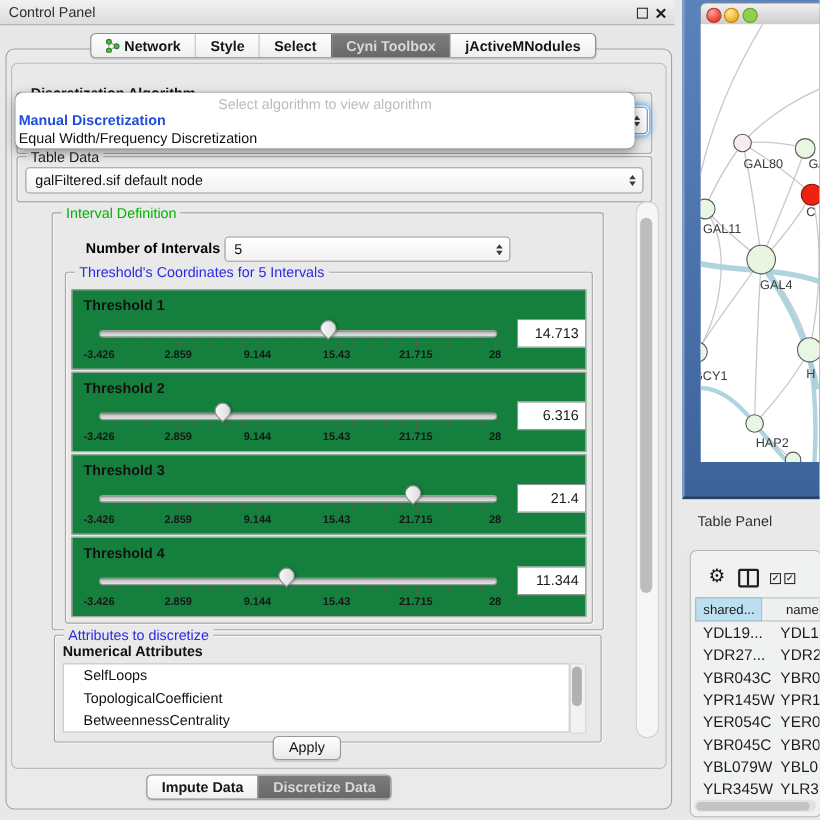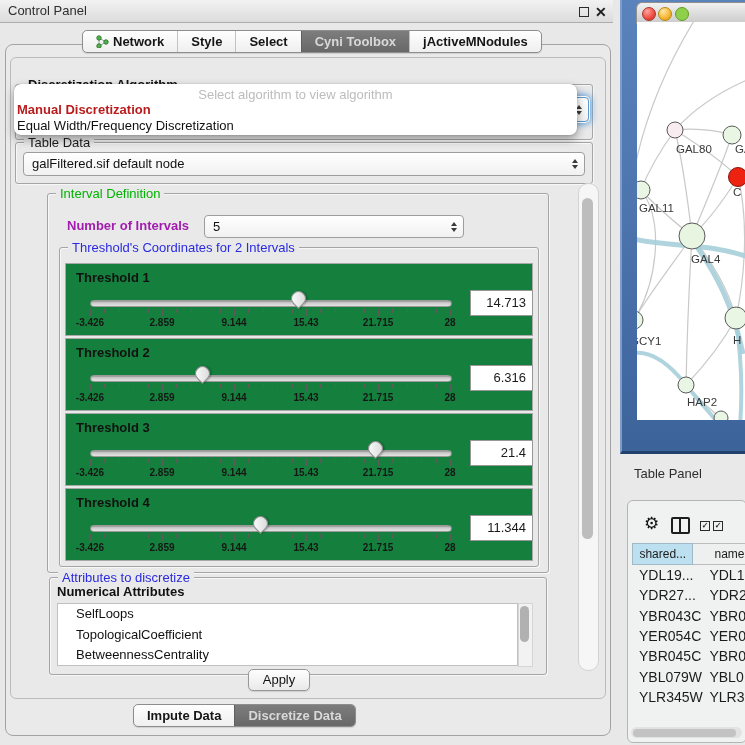--- a/index.html
+++ b/index.html
@@ -55,21 +55,21 @@
   .attr-list{position:absolute;left:56px;top:602px;width:459px;height:61px;background:#fff;border:1px solid #c0c0c0;overflow:hidden;}
   .attr-item{padding-left:18px;font-size:13px;line-height:20.5px;color:#111;white-space:nowrap;}
   .mini-scroll{position:absolute;left:517px;top:602px;width:13px;height:62px;background:#f2f2f2;border:1px solid #d5d5d5;}
   .mini-thumb{position:absolute;left:1px;top:2px;width:9px;height:36px;border-radius:5px;background:#b1b1b1;}
   .main-scroll{position:absolute;left:577px;top:182px;width:19px;height:488px;background:#f6f6f6;border:1px solid #d2d2d2;border-radius:10px;}
   .main-thumb{position:absolute;left:3px;top:14px;width:11px;height:341px;border-radius:6px;background:#bdbdbd;}
   .apply-btn{position:absolute;left:247px;top:668px;width:60px;height:20px;border:1px solid #989898;border-radius:5px;background:linear-gradient(#fefefe,#e9e9e9);font-size:13px;text-align:center;line-height:20px;color:#111;box-shadow:0 1px 1px rgba(0,0,0,.12);}
   
   .popup{position:absolute;left:14px;top:84px;width:563px;height:51px;background:#fff;border-radius:7px;box-shadow:0 4px 10px rgba(0,0,0,.38),0 0 1px rgba(0,0,0,.35);z-index:30;}
   .popup .ph{position:absolute;left:0;top:3px;width:100%;text-align:center;color:#bcbcbc;font-size:13px;}
-  .popup .opt1{position:absolute;left:3px;top:18px;font-size:13px;font-weight:bold;color:#b91c1c;}
+  .popup .opt1{position:absolute;left:3px;top:18px;font-size:13px;font-weight:bold;color:#1d4ed8;}
   .popup .opt2{position:absolute;left:3px;top:34px;font-size:13px;color:#111;}
   
   .blue-frame{left:620px;top:0;width:125px;height:451px;background:linear-gradient(#5a83bd,#3d639b);border-left:2px solid #7e9cc9;border-bottom:3px solid #22406c;}
   .mac-titlebar{left:636px;top:2px;width:109px;height:20px;background:linear-gradient(#f1f1f1,#cbcbcb);border:1px solid #8f8f8f;border-right:none;border-top-left-radius:6px;}
   .light{position:absolute;top:4px;width:12px;height:12px;border-radius:50%;}
   .light.red{left:5px;background:radial-gradient(circle at 35% 28%,#ffa49c,#ee4b40 60%,#c03529);border:1px solid #a93228;}
   .light.yellow{left:21px;background:radial-gradient(circle at 35% 28%,#ffe6a6,#f5b52f 60%,#cf8f15);border:1px solid #b8860e;}
   .light.green{left:38px;background:radial-gradient(circle at 35% 28%,#d8f2b0,#8ed04a 60%,#67a32b;);border:1px solid #649c27;background-color:#8ed04a;}
   .net-canvas{left:637px;top:22px;width:108px;height:398px;background:#fff;}
   svg text{font-family:"Liberation Sans",sans-serif;font-size:11.5px;fill:#3a3a3a;}
@@ -123,30 +123,30 @@
     <span class="ctext">galFiltered.sif default node</span>
     <span class="stepper">
         <i class="up"></i>
         <i class="dn"></i>
       </span>
   </div>
 
   <div class="group" style="left:36px;top:135px;width:500px;height:378px;">
     <span class="gtitle green">Interval Definition</span>
   </div>
-  <span class="abs" style="left:56px;top:160px;font-size:13px;font-weight:bold;color:#a21caf;">Number of Intervals</span>
+  <span class="abs" style="left:67px;top:160px;font-size:13px;font-weight:bold;color:#000000;">Number of Intervals</span>
   <div class="combo" style="left:193px;top:157px;width:258px;height:21px;line-height:21px;">
     <span class="ctext">5</span>
     <span class="stepper">
         <i class="up"></i>
         <i class="dn"></i>
       </span>
   </div>
   <div class="group" style="left:48px;top:189px;width:478px;height:318px;">
-    <span class="gtitle blue">Threshold's Coordinates for 2 Intervals</span>
+    <span class="gtitle blue">Threshold's Coordinates for 5 Intervals</span>
   </div>
   <div id="thresholds">
       <div class="tbox" style="top: 205px; left: 54px;">
         <div class="tlabel">Threshold 1</div>
         <div class="track"></div>
         <div class="thumb" style="left: 225.291px;"></div>
         <div class="ticks">
           <span class="tick major" style="left: 0px;"></span>
           <span class="tick minor" style="left: 14.4px;"></span>
           <span class="tick minor" style="left: 28.8px;"></span>
@@ -441,20 +441,24 @@
       </div>
       <div class="tbl-row">
         <div class="td-c1">YDR27...</div>
         <div class="td-c2">YDR2</div>
       </div>
       <div class="tbl-row">
         <div class="td-c1">YBR043C</div>
         <div class="td-c2">YBR0</div>
       </div>
       <div class="tbl-row">
+        <div class="td-c1">YPR145W</div>
+        <div class="td-c2">YPR1</div>
+      </div>
+      <div class="tbl-row">
         <div class="td-c1">YER054C</div>
         <div class="td-c2">YER0</div>
       </div>
       <div class="tbl-row">
         <div class="td-c1">YBR045C</div>
         <div class="td-c2">YBR0</div>
       </div>
       <div class="tbl-row">
         <div class="td-c1">YBL079W</div>
         <div class="td-c2">YBL0</div>

